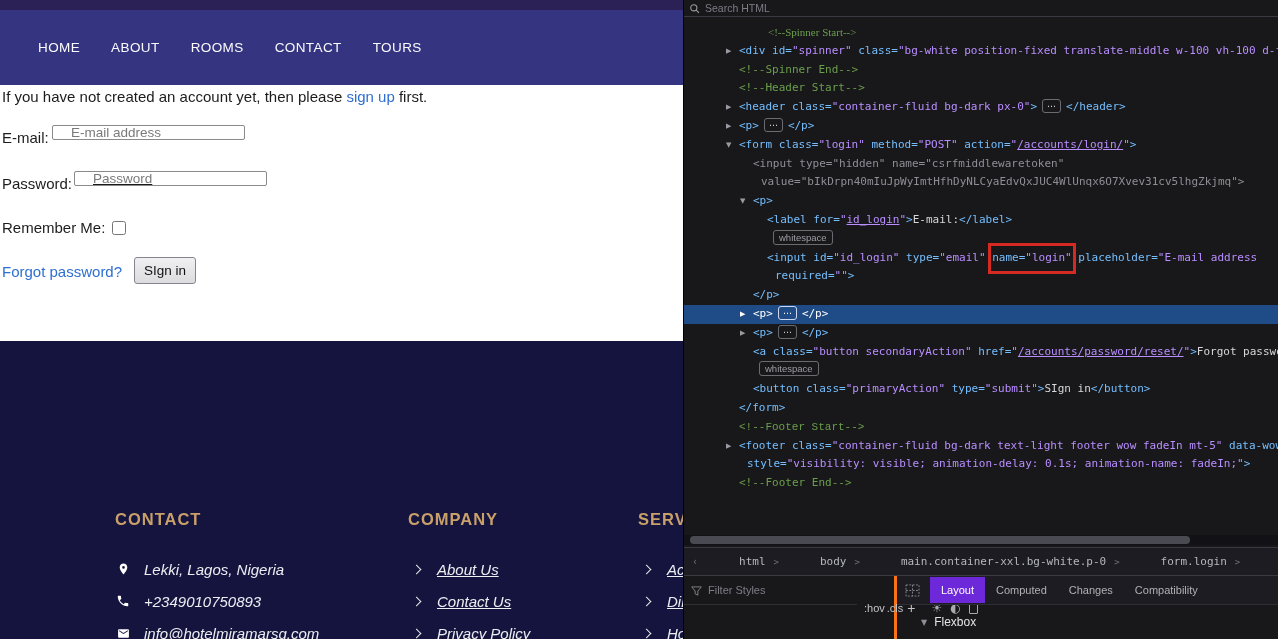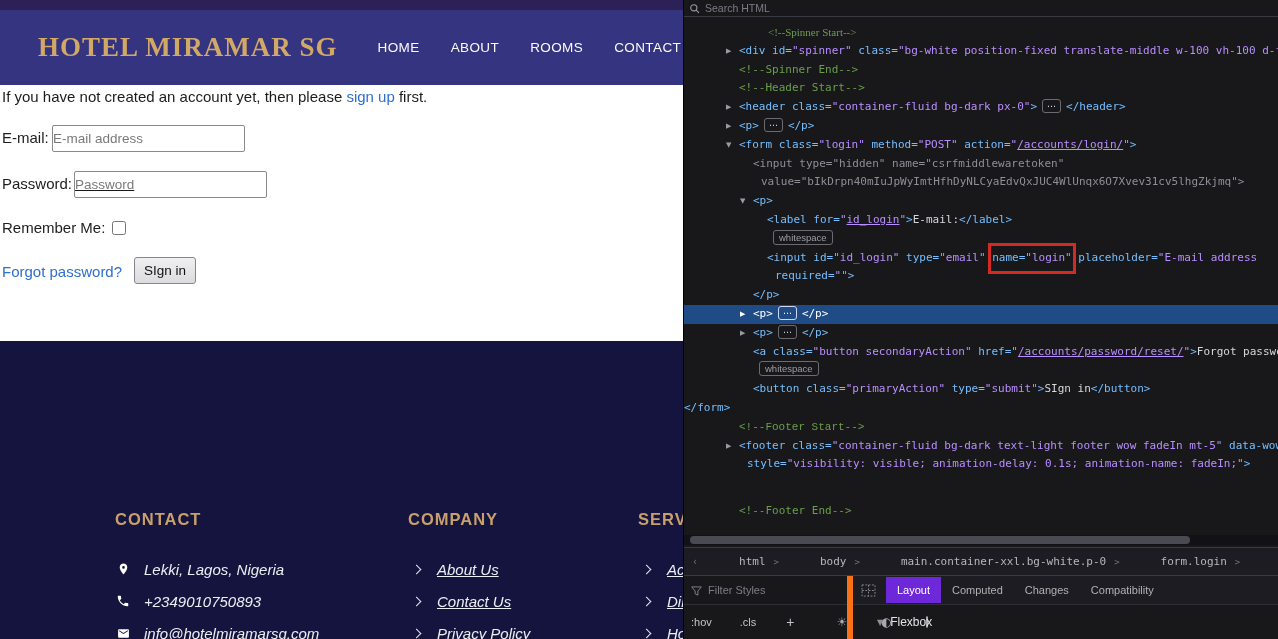--- a/index.html
+++ b/index.html
@@ -24,22 +24,22 @@
   .nav-item { font-size:13.5px; font-weight:500; letter-spacing:.4px; color:#fbfbfd; text-decoration:none; white-space:nowrap; cursor:pointer; }
 
   .site-main { position:absolute; top:85px; left:0; right:0; height:256px; background:#fff; }
   .intro { position:absolute; left:2px; top:3px; font-size:15px; color:#1c1c1c; }
   .intro a { color:#2e6fd0; text-decoration:none; cursor:pointer; }
   .form-label { position:absolute; font-size:15px; color:#1c1c1c; }
   .lbl-email { left:2px; top:44px; }
   .lbl-password { left:2px; top:90px; }
   .lbl-remember { left:2px; top:134px; }
   .txt-input {
-    position:absolute; width:193px; height:27px; border:1px solid #8a8a8e; border-radius:2px;
-    padding:0 0; font-size:13.5px; color:#1a1a1a; background:#fff; outline:none;
+    position:absolute; width:193px; height:15px; border:1px solid #8a8a8e; border-radius:2px;
+    padding:0 18px; font-size:13.5px; color:#1a1a1a; background:#fff; outline:none;
     font-family:"Liberation Sans", sans-serif;
   }
   .txt-input::placeholder { color:#7a7a7a; }
   .in-email { left:52px; top:40px; }
   .in-password { left:74px; top:86px;text-decoration:underline; }
   .remember-box { position:absolute; left:112px; top:136px; width:14px; height:14px; margin:0; }
   .forgot-link { position:absolute; left:2px; top:178px; font-size:15px; color:#2e6fd0; text-decoration:none; cursor:pointer; }
   .signin-btn {
     position:absolute; left:134px; top:172px; height:27px; padding:0 9px;
     background:linear-gradient(#f0f0f2,#dcdcdf); border:1px solid #85858f; border-radius:3px;
@@ -106,28 +106,28 @@
   .dt-breadcrumb {
     flex:none; height:28px; background:#1c1c22; border-top:1px solid #3a3a42;
     display:flex; align-items:center; gap:8px; padding:0 8px; font-size:11px; overflow:hidden;
   }
   .crumb { color:#b6b6bd; white-space:nowrap; cursor:pointer;margin-left:33px; }
   .crumb.active { color:#75bfff; }
   .crumb-sep { color:#6f6f78; font-size:9px; }
   .crumb-back { color:#6f6f78; font-size:10px; }
 
   .dt-bottom { flex:none; height:64px; display:flex; border-top:1px solid #3a3a42; background:#18181b; }
-  .dt-left { width:169px; border-right:6px solid #f97316; display:flex; flex-direction:column; }
+  .dt-left { width:213px; border-right:3px solid #f97316; display:flex; flex-direction:row; }
   .dt-filter-row { height:29px; display:flex; align-items:center; gap:6px; padding:0 7px; border-bottom:1px solid #2e2e35; }
   .dt-filter-row input {
     flex:1; background:transparent; border:none; outline:none; color:#d7d7db;
     font-family:"Liberation Sans", sans-serif; font-size:11px;
   }
   .dt-filter-row input::placeholder { color:#7d7d86; }
-  .dt-left-toolbar { flex:1; display:flex; align-items:center; gap:28px; padding:0 7px; }
+  .dt-left-toolbar { flex:1; display:flex; align-items:center; gap:2px; padding:0 7px; }
   .st-btn { font-family:"Liberation Sans", sans-serif; font-size:11px; color:#c3c3c9; cursor:pointer; }
   .st-btn.plus { font-size:14px; margin-left:2px; }
   .tool-icon { color:#a9a9b0; font-size:12px; font-family:"DejaVu Sans", sans-serif; cursor:pointer; line-height:1; }
   .page-icon { width:9px; height:12px; border:1px solid #a9a9b0; border-radius:1px; display:inline-block; cursor:pointer; }
 
   .dt-right { flex:1; display:flex; flex-direction:column; }
   .dt-tabs { height:29px; display:flex; align-items:center; background:#1c1c22; border-bottom:1px solid #2e2e35; padding-left:8px; }
   .grid-icon { margin-right:10px; display:flex; align-items:center; cursor:pointer; }
   .dt-tab {
     font-family:"Liberation Sans", sans-serif; font-size:11px; color:#b1b1b3;
@@ -140,21 +140,20 @@
 </style>
 </head>
 <body>
 
 <div class="screen">
 
   <div class="site">
     <div class="browser-strip"></div>
 
     <header class="site-header">
-      <div class="brand">HOTEL MIRAMAR SG</div>
       <nav class="site-nav" id="site-nav">
           <a class="nav-item">HOME</a>
           <a class="nav-item">ABOUT</a>
           <a class="nav-item">ROOMS</a>
           <a class="nav-item">CONTACT</a>
           <a class="nav-item">TOURS</a>
         </nav>
     </header>
 
     <main class="site-main">
@@ -262,25 +261,25 @@
         <div class="mk-line" style="padding-left: 83px;"><span class="sg-tag">&lt;label</span><span class="sg-attr"> for=</span><span class="sg-str">"</span><span class="sg-link">id_login</span><span class="sg-str">"</span><span class="sg-tag">&gt;</span><span class="sg-plain">E-mail:</span><span class="sg-tag">&lt;/label&gt;</span></div>
         <div class="mk-line" style="padding-left: 83px;"><span class="sg-ws">whitespace</span></div>
         <div class="mk-line" style="padding-left: 83px;"><span class="sg-tag">&lt;input</span><span class="sg-attr"> id=</span><span class="sg-str">"id_login"</span><span class="sg-attr"> type=</span><span class="sg-str">"email"</span><span class="sg-plain"> </span><span class="redbox"><span class="sg-attr">name=</span><span class="sg-str">"login"</span></span><span class="sg-plain"> </span><span class="sg-attr">placeholder=</span><span class="sg-str">"E-mail address</span></div>
         <div class="mk-line" style="padding-left: 91px;"><span class="sg-attr">required=</span><span class="sg-str">""</span><span class="sg-tag">&gt;</span></div>
         <div class="mk-line" style="padding-left: 69px;"><span class="sg-tag">&lt;/p&gt;</span></div>
         <div class="mk-line selected" style="padding-left: 69px;"><span class="mk-arrow" style="left: 56px;">▶</span><span class="sg-tag">&lt;p&gt;</span><span class="sg-ell">⋯</span><span class="sg-tag">&lt;/p&gt;</span></div>
         <div class="mk-line" style="padding-left: 69px;"><span class="mk-arrow" style="left: 56px;">▶</span><span class="sg-tag">&lt;p&gt;</span><span class="sg-ell">⋯</span><span class="sg-tag">&lt;/p&gt;</span></div>
         <div class="mk-line" style="padding-left: 69px;"><span class="sg-tag">&lt;a</span><span class="sg-attr"> class=</span><span class="sg-str">"button secondaryAction"</span><span class="sg-attr"> href=</span><span class="sg-str">"</span><span class="sg-link">/accounts/password/reset/</span><span class="sg-str">"</span><span class="sg-tag">&gt;</span><span class="sg-plain">Forgot password?</span></div>
         <div class="mk-line" style="padding-left: 69px;"><span class="sg-ws">whitespace</span></div>
         <div class="mk-line" style="padding-left: 69px;"><span class="sg-tag">&lt;button</span><span class="sg-attr"> class=</span><span class="sg-str">"primaryAction"</span><span class="sg-attr"> type=</span><span class="sg-str">"submit"</span><span class="sg-tag">&gt;</span><span class="sg-plain">SIgn in</span><span class="sg-tag">&lt;/button&gt;</span></div>
-        <div class="mk-line" style=""><span class="sg-tag">&lt;/form&gt;</span></div>
+        <div class="mk-line" style="padding-left: 55px;"><span class="sg-tag">&lt;/form&gt;</span></div>
         <div class="mk-line" style="padding-left: 55px; font-family: Liberation Mono, monospace;"><span class="sg-cmt">&lt;!--Footer Start--&gt;</span></div>
         <div class="mk-line" style="padding-left: 55px;"><span class="mk-arrow" style="left: 42px;">▶</span><span class="sg-tag">&lt;footer</span><span class="sg-attr"> class=</span><span class="sg-str">"container-fluid bg-dark text-light footer wow fadeIn mt-5"</span><span class="sg-attr"> data-wow-delay=</span></div>
         <div class="mk-line" style="padding-left: 63px;"><span class="sg-attr">style=</span><span class="sg-str">"visibility: visible; animation-delay: 0.1s; animation-name: fadeIn;"</span><span class="sg-tag">&gt;</span></div>
-        <div class="mk-line" style="padding-left: 55px; margin-top: 28px;"><span class="sg-cmt">&lt;!--Footer End--&gt;</span></div>
+        <div class="mk-line" style="padding-left: 55px;"><span class="sg-cmt">&lt;!--Footer End--&gt;</span></div>
         <div class="hscroll">
         <div class="hscroll-thumb"></div>
       </div>
     </div>
 
     <div class="dt-breadcrumb" id="crumbs">
       <span class="crumb-back">‹</span>
     <span class="crumb">html</span>
         <span class="crumb-sep">&gt;</span>
         <span class="crumb">body</span>

